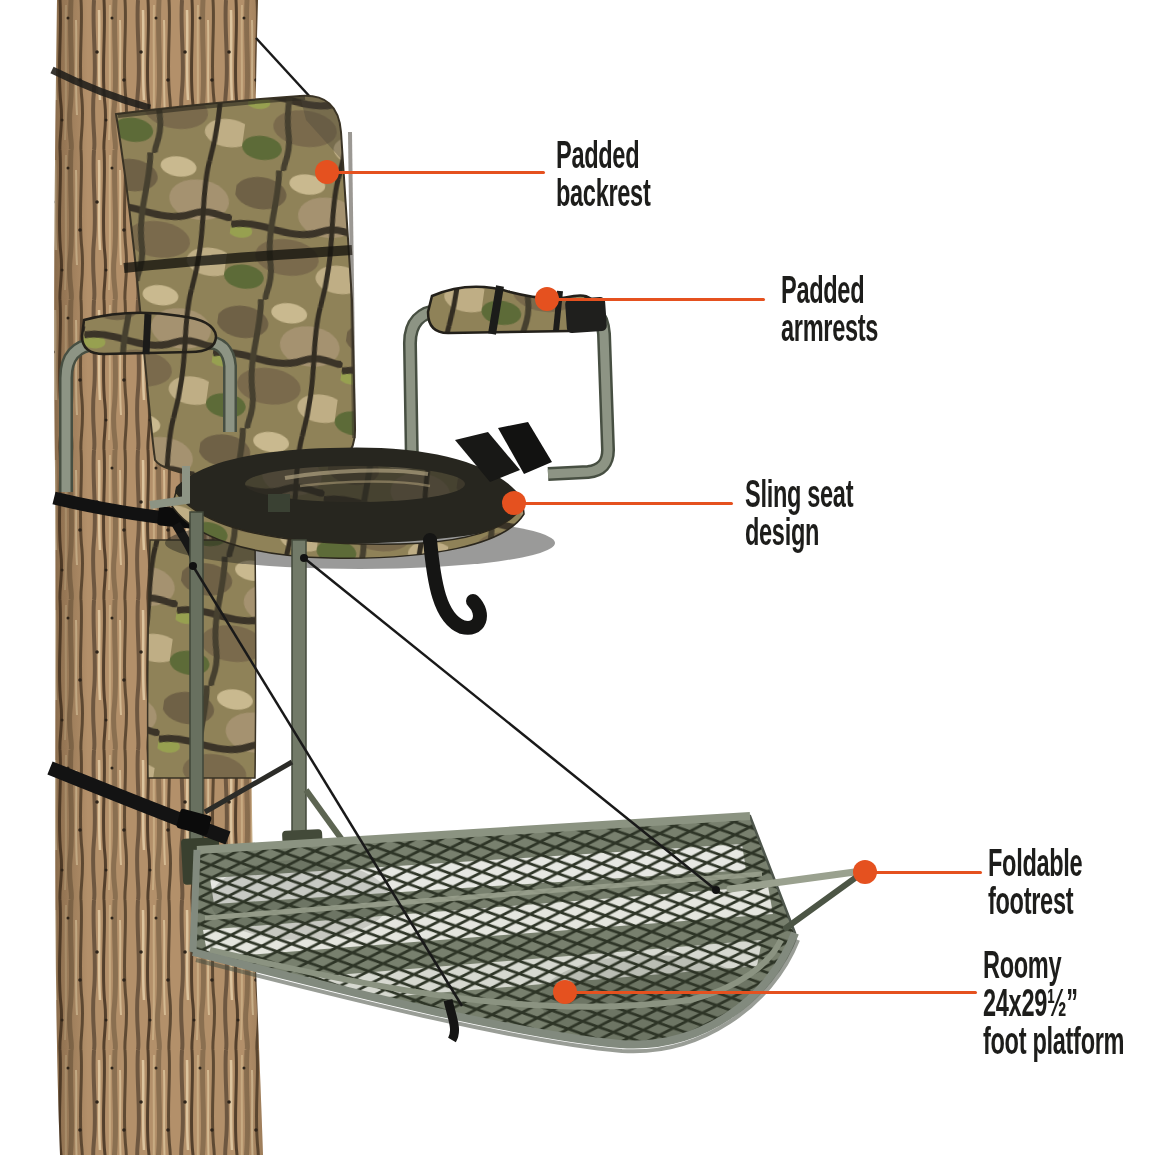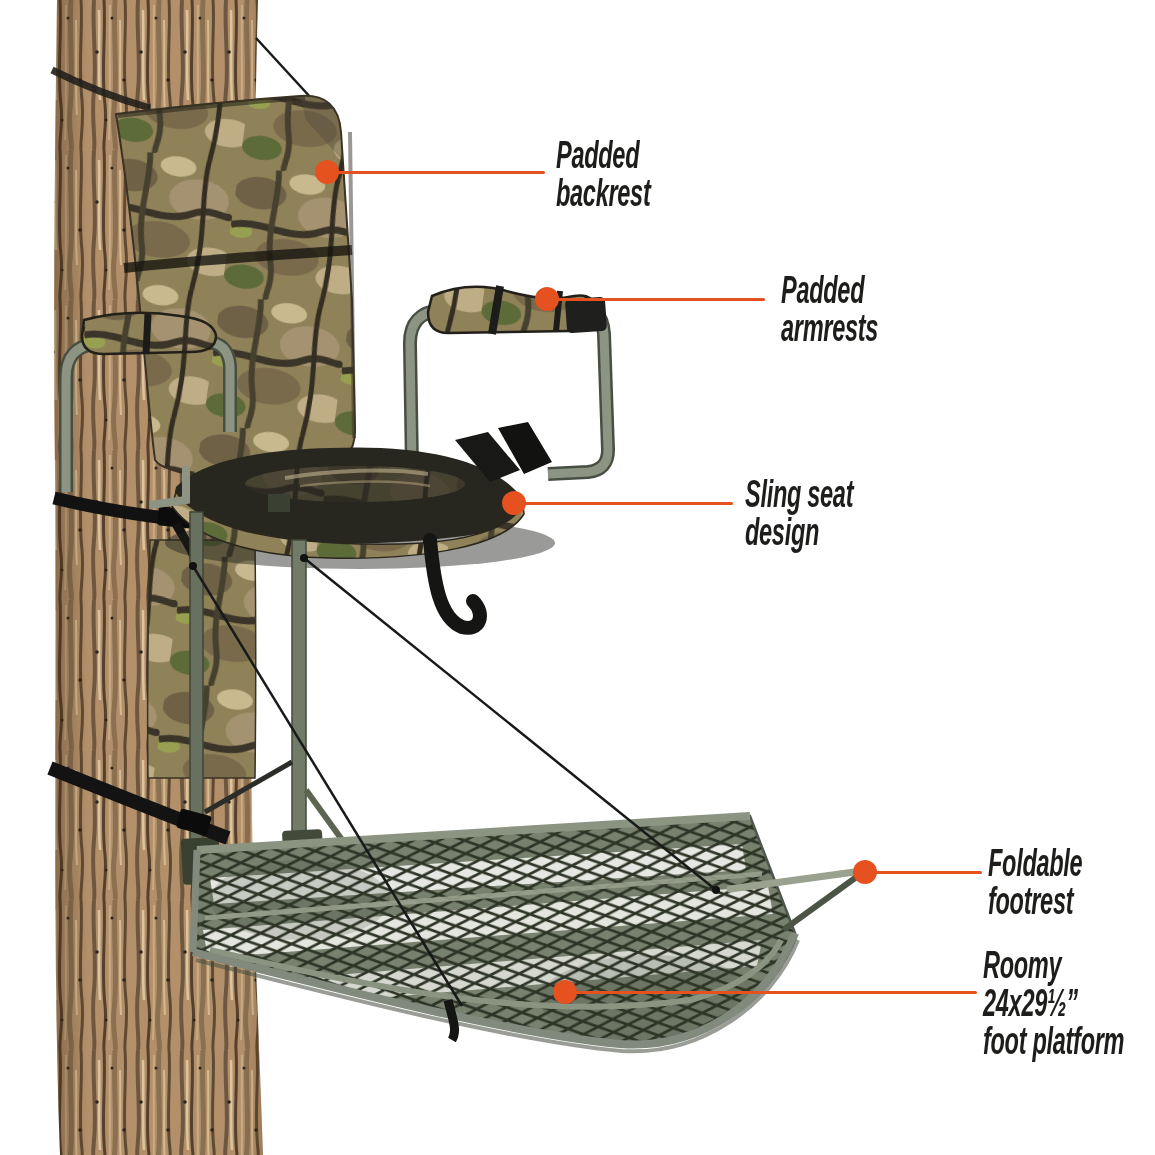--- a/index.html
+++ b/index.html
@@ -1,17 +1,17 @@
 <!DOCTYPE html>
 <html><head>
 <meta charset="utf-8">
 <style>
   html,body{margin:0;padding:0;background:#fff;}
   body{width:1155px;height:1155px;overflow:hidden;}
-  .stage{position:relative;width:1155px;height:1155px;background:#fff;font-family:"Liberation Sans",sans-serif;font-style:italic;}
+  .stage{position:relative;width:1155px;height:1155px;background:#fff;font-family:"Liberation Sans",sans-serif;}
   .stage svg{position:absolute;left:0;top:0;}
   .dot{position:absolute;width:24px;height:24px;border-radius:50%;background:#e5511f;}
   .cline{position:absolute;height:3px;background:#e5511f;border-radius:2px;}
   .label{position:absolute;color:#1d1d1b;font-weight:700;font-size:38px;line-height:38px;
          letter-spacing:-0.5px;transform:scaleX(0.62);transform-origin:left top;white-space:nowrap;}
 </style>
 </head>
 <body>
 
 <div class="stage">

